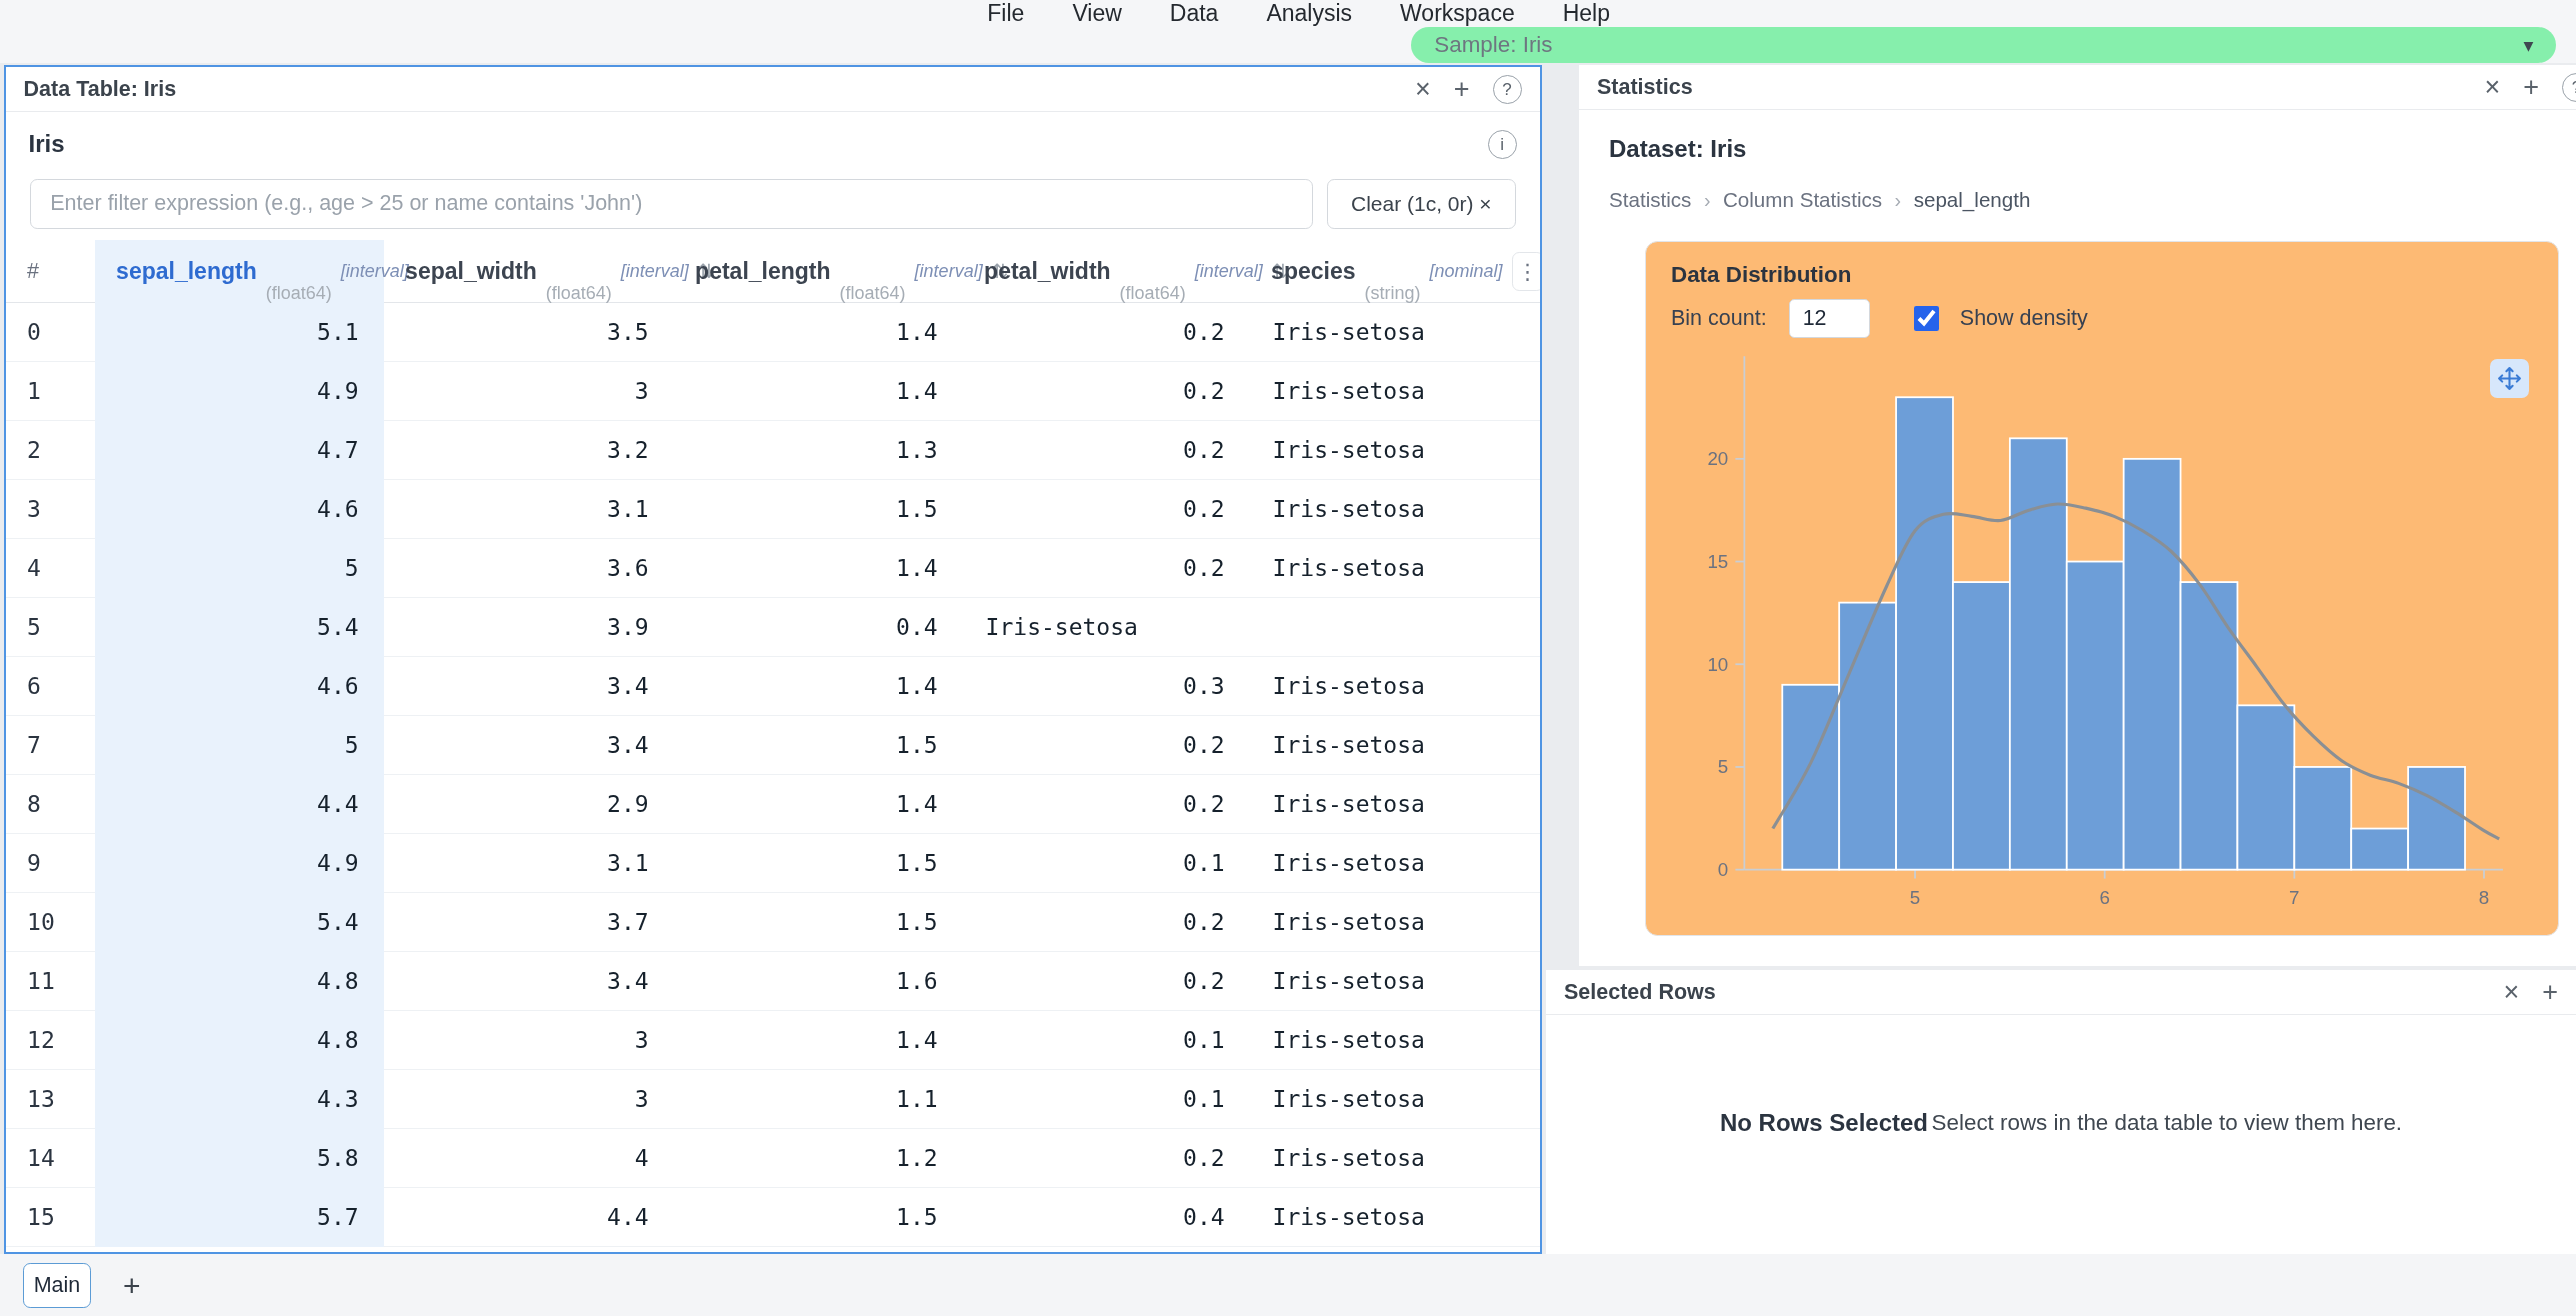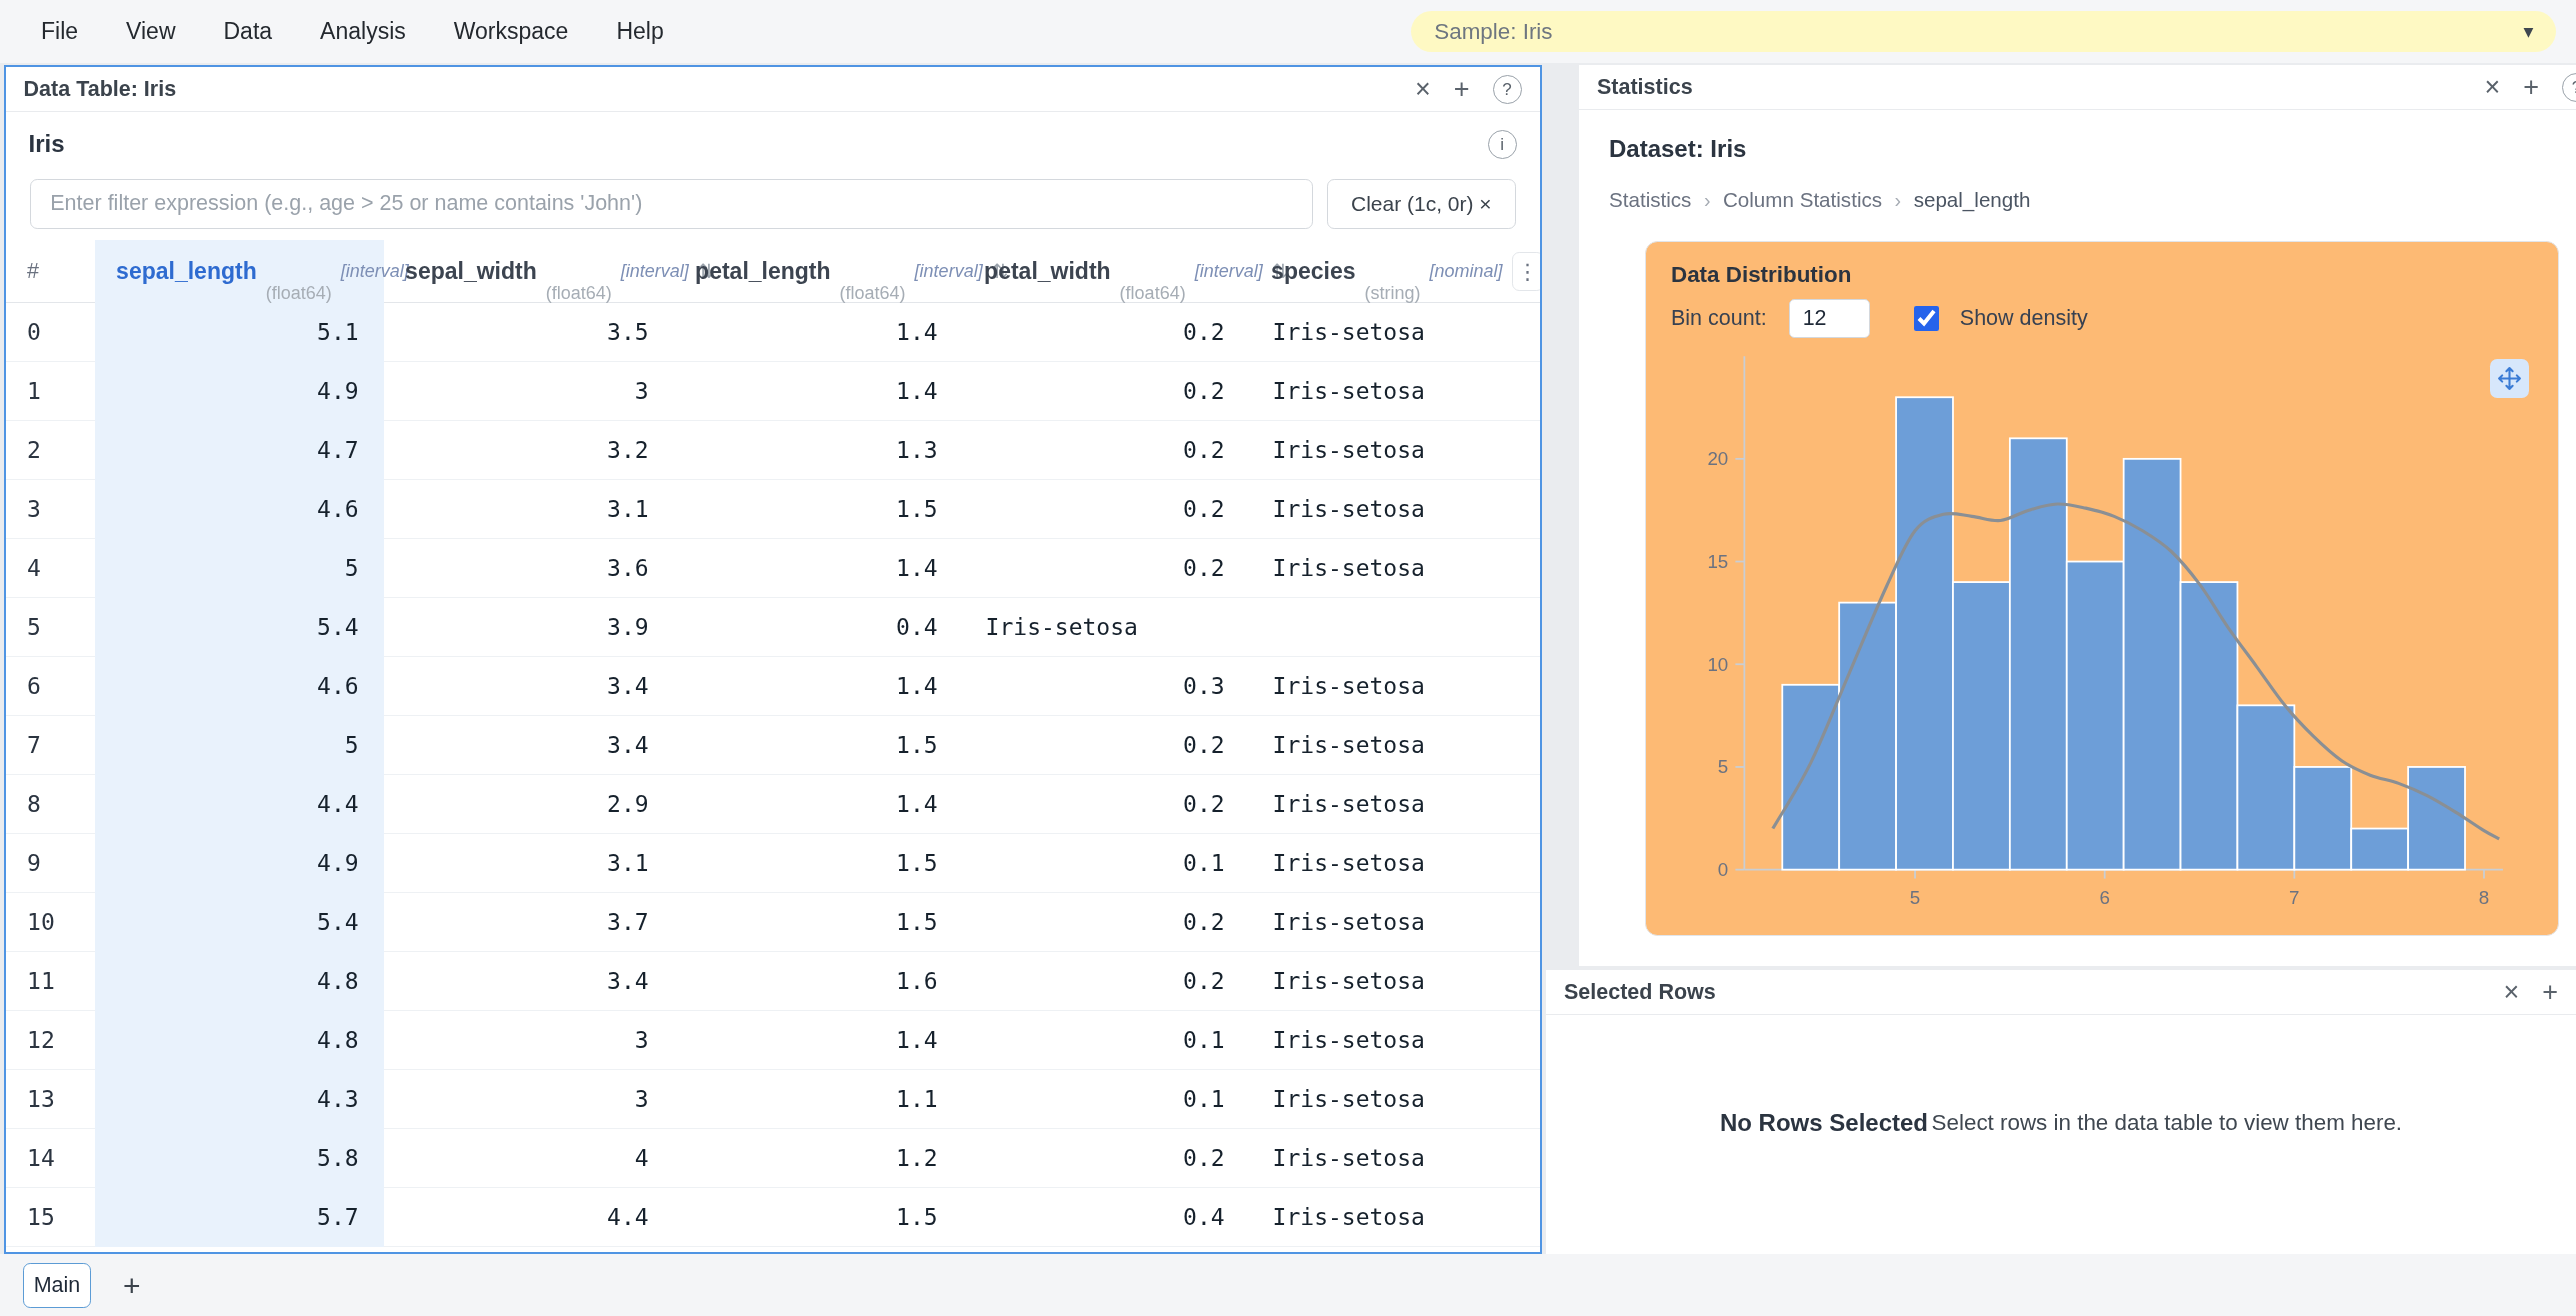--- a/index.html
+++ b/index.html
@@ -1,23 +1,23 @@
 <!DOCTYPE html>
 <html style="font-size:14.3px"><head>
 <meta charset="utf-8">
 <style>
   * { margin:0; padding:0; box-sizing:border-box; }
   html,body { width:2576px; height:1317px; }
   body { font-family:"Liberation Sans", sans-serif; background:#eaecef; position:relative; overflow:hidden; color:#1f2937; }
 
   
-  .menubar { position:absolute; top:0; left:0; width:2576px; height:63px; background:#f5f6f8; display:flex; align-items:center; padding:0 19.7px 0 41px; }
+  .menubar { position:absolute; top:0; left:0; width:2576px; height:63px; background:#f5f6f8; display:flex; align-items:center; padding:0 19.7px 0 41px;flex-direction:column; }
   .menu-items { display:flex; gap:48px; }
   .menu-item { font-size:23px; color:#24292f; cursor:default; }
-  .dataset-select { margin-left:auto; width:1145px; height:41px; background:#fef9c3; border-radius:20.6px; display:flex; align-items:center; padding:0 23px; }
+  .dataset-select { margin-left:auto; width:1145px; height:41px; background:#86efac; border-radius:20.6px; display:flex; align-items:center; padding:0 23px; }
   .dataset-select .val { font-size:22.4px; color:#6e7680; }
   .dataset-select .caret { margin-left:auto; font-size:19.7px; color:#3f4750; }
 
   
   .panel { position:absolute; background:#fff; overflow:hidden; }
   .panel-header { height:45px; display:flex; align-items:center; padding:0 18px; border-bottom:0.9px solid #e9ebee; }
   .panel-title { font-size:21.5px; font-weight:600; color:#3b434c; }
   .panel-actions { margin-left:auto; display:flex; align-items:center; gap:23px; }
   .icon-btn { font-size:27px; color:#5a626b; line-height:1; cursor:default; }
   .icon-btn.circled { width:29px; height:29px; border:1.8px solid #99a1a9; border-radius:50%; font-size:17px; display:flex; align-items:center; justify-content:center; color:#5a626b; }

